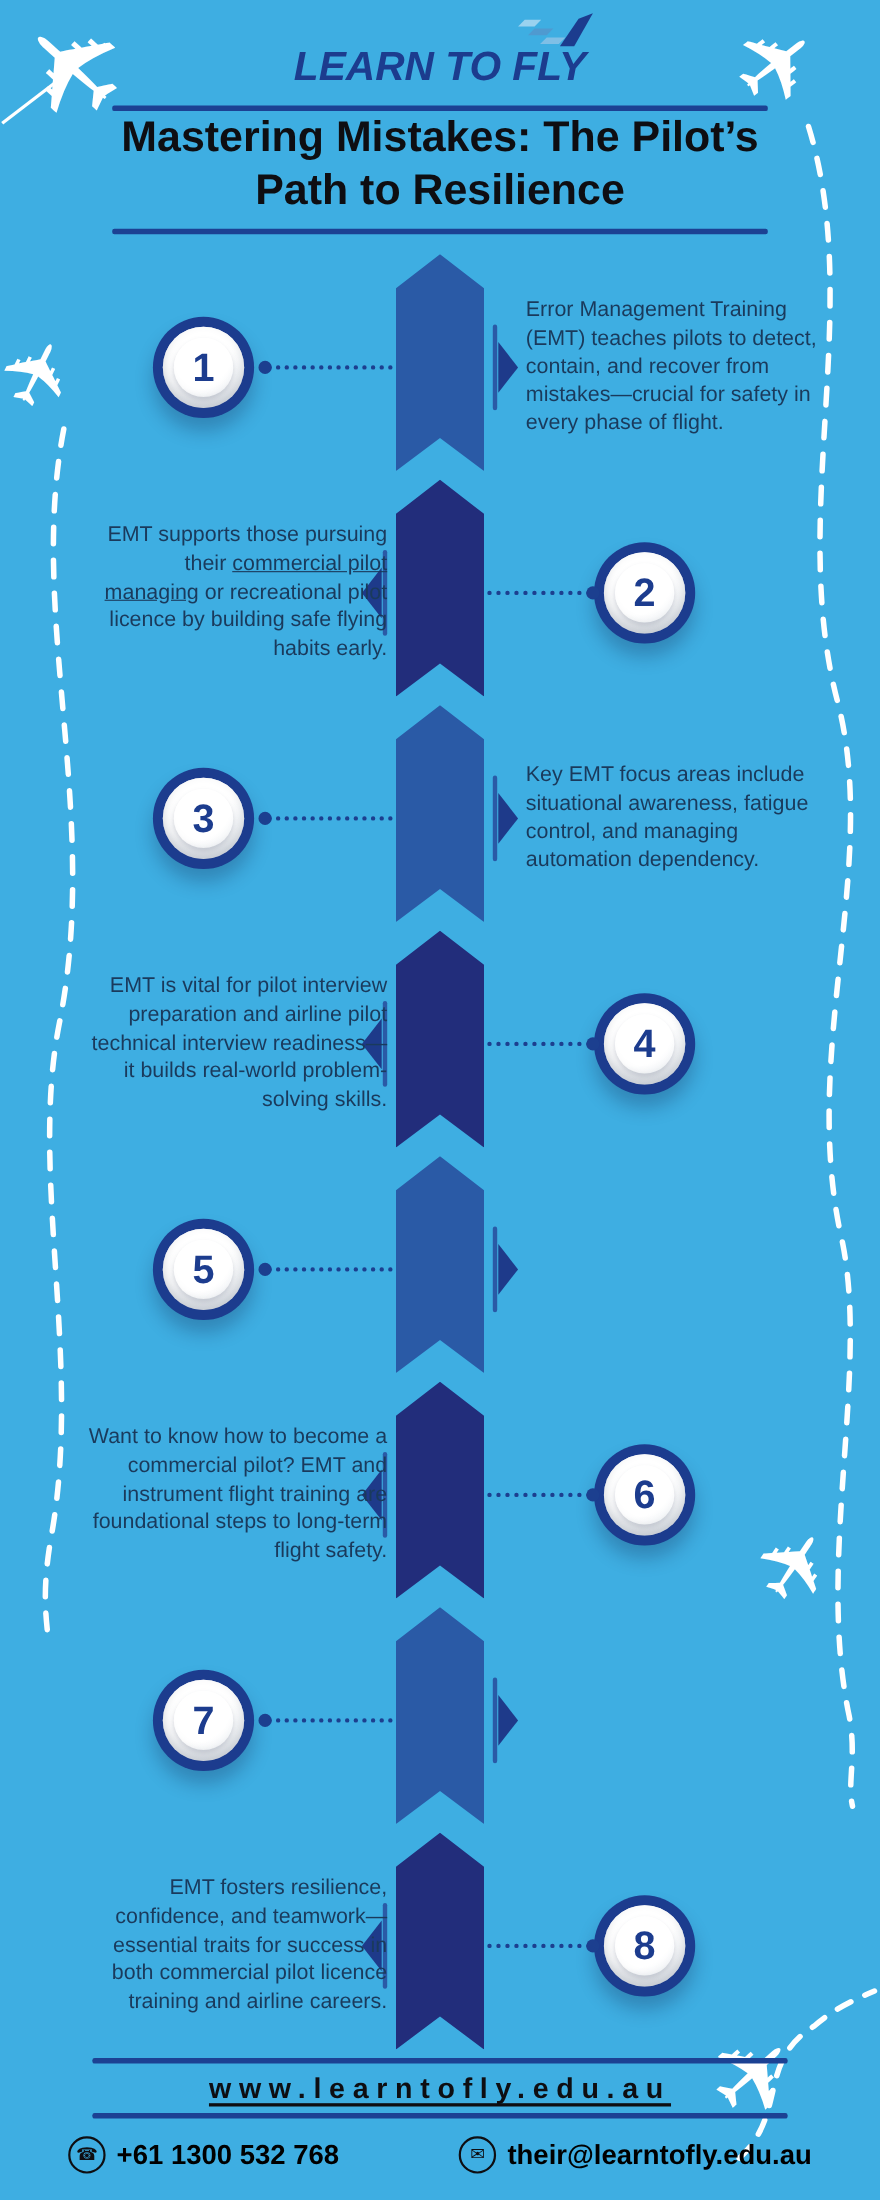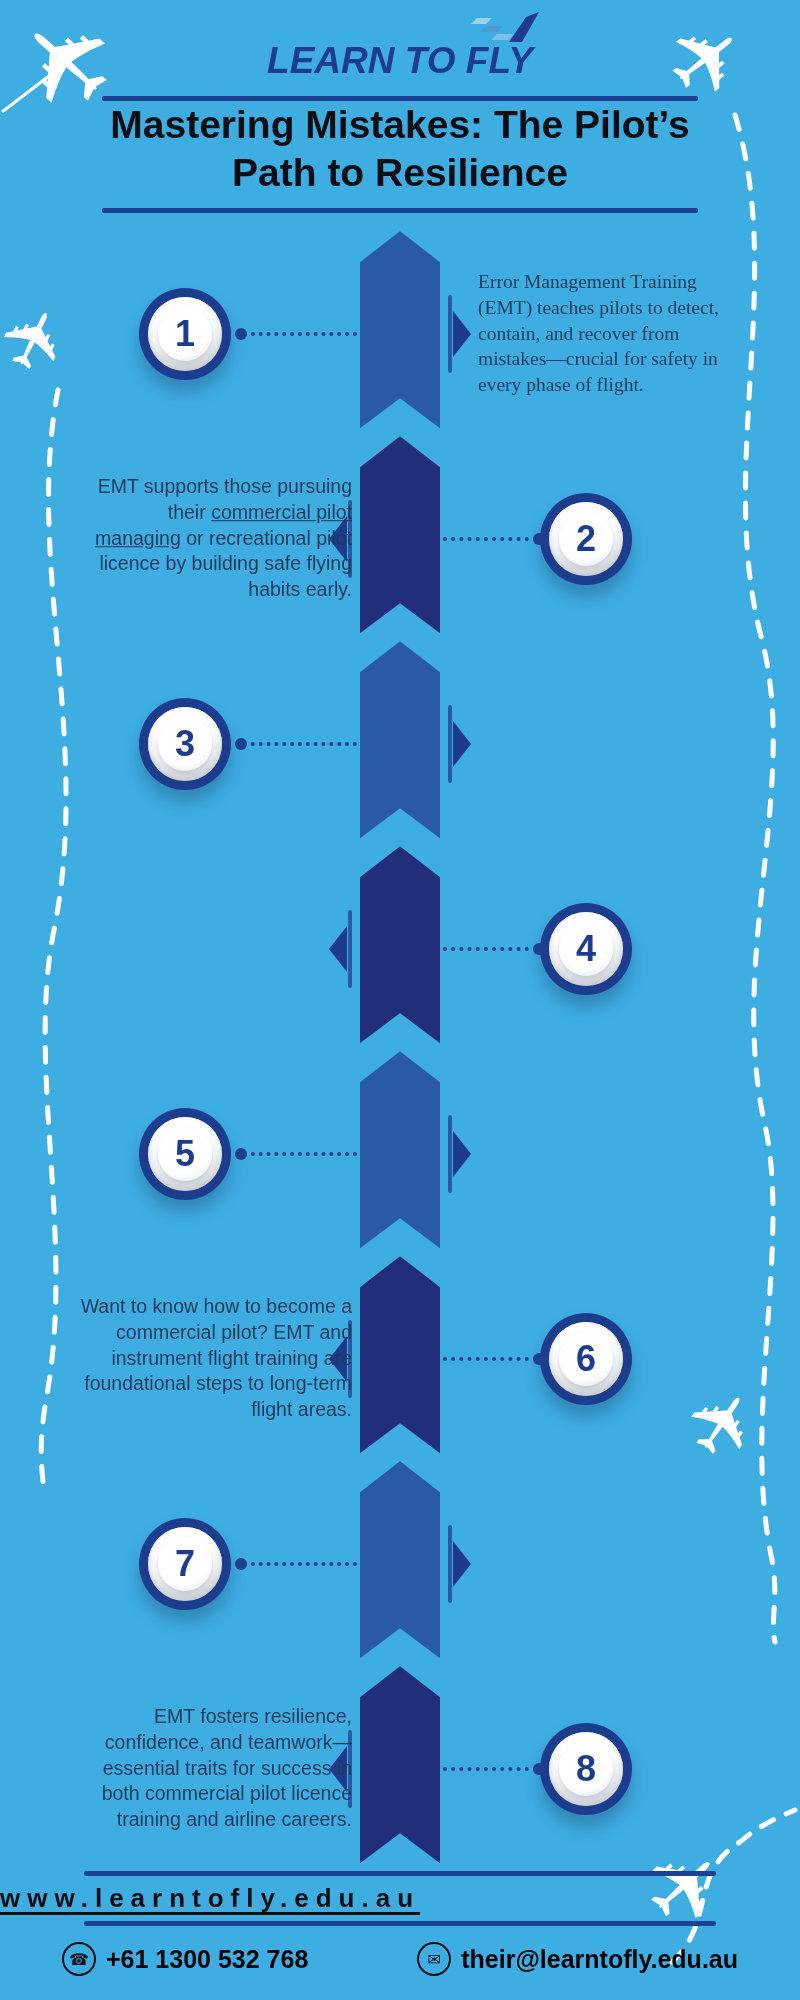--- a/index.html
+++ b/index.html
@@ -80,28 +80,28 @@
     position:absolute;top:50%;transform:translateY(-50%);width:0;height:0;display:block;
     border-top:23px solid transparent;border-bottom:23px solid transparent;
   }
   .side-right .pointer .tri{left:5px;border-left:18px solid #1E3A8A;}
   .side-left  .pointer .tri{right:5px;border-right:18px solid #1E3A8A;}
   
   .step-text{
     position:absolute;top:50%;transform:translateY(-50%);
     font-size:19.5px;line-height:1.33;color:#1A3A5C;
   }
-  .side-right .step-text{left:478px;width:266px;text-align:left;font-family:Liberation Serif, serif;}
+  .side-right .step-text{left:478px;width:266px;text-align:left;}
   .side-left  .step-text{left:80px;width:272px;text-align:right;}
   .inline-link{text-decoration:underline;cursor:pointer;}
   
   .footer{position:relative;z-index:2;}
   .footer-rule{height:5px;background:#1C4193;margin:0 auto;width:632px;border-radius:2px;}
   .website{
-    display:block;margin:7px auto 7px auto;
+    display:block;text-align:center;margin:7px auto 7px auto;
     font-size:26px;font-weight:bold;letter-spacing:7px;color:#0E0E12;
     text-decoration:underline;text-underline-offset:5px;text-decoration-thickness:2.5px;
   }
   .contact-row{
     display:flex;justify-content:space-between;align-items:center;
     padding:16px 62px 0 62px;
   }
   .contact{display:flex;align-items:center;gap:10px;}
   .contact-icon{
     width:30px;height:30px;border:2.5px solid #0E0E12;border-radius:50%;
@@ -190,33 +190,35 @@
       <div class="badge">
         <div class="badge-inner">
           <span class="badge-num">3</span>
         </div>
       </div>
       <div class="dotline"></div>
       <div class="pointer">
           <i class="bar"></i>
           <i class="tri"></i>
         </div>
+      <div class="step-text"><span>Key EMT focus areas include situational awareness, fatigue control, and managing automation dependency.</span></div>
     </div>
 
     <div class="step-row side-left r3">
       <div class="badge">
         <div class="badge-inner">
           <span class="badge-num">4</span>
         </div>
       </div>
       <div class="dotline"></div>
       <div class="pointer">
           <i class="bar"></i>
           <i class="tri"></i>
         </div>
+      <div class="step-text"><span>EMT is vital for pilot interview preparation and airline pilot technical interview readiness—it builds real-world problem-solving skills.</span></div>
     </div>
 
     <div class="step-row side-right r4">
       <div class="badge">
         <div class="badge-inner">
           <span class="badge-num">5</span>
         </div>
       </div>
       <div class="dotline"></div>
       <div class="pointer">
@@ -229,21 +231,21 @@
       <div class="badge">
         <div class="badge-inner">
           <span class="badge-num">6</span>
         </div>
       </div>
       <div class="dotline"></div>
       <div class="pointer">
           <i class="bar"></i>
           <i class="tri"></i>
         </div>
-      <div class="step-text"><span>Want to know how to become a commercial pilot? EMT and instrument flight training are foundational steps to long-term flight areas.</span></div>
+      <div class="step-text"><span>Want to know how to become a commercial pilot? EMT and instrument flight training are foundational steps to long-term flight safety.</span></div>
     </div>
 
     <div class="step-row side-right r6">
       <div class="badge">
         <div class="badge-inner">
           <span class="badge-num">7</span>
         </div>
       </div>
       <div class="dotline"></div>
       <div class="pointer">

